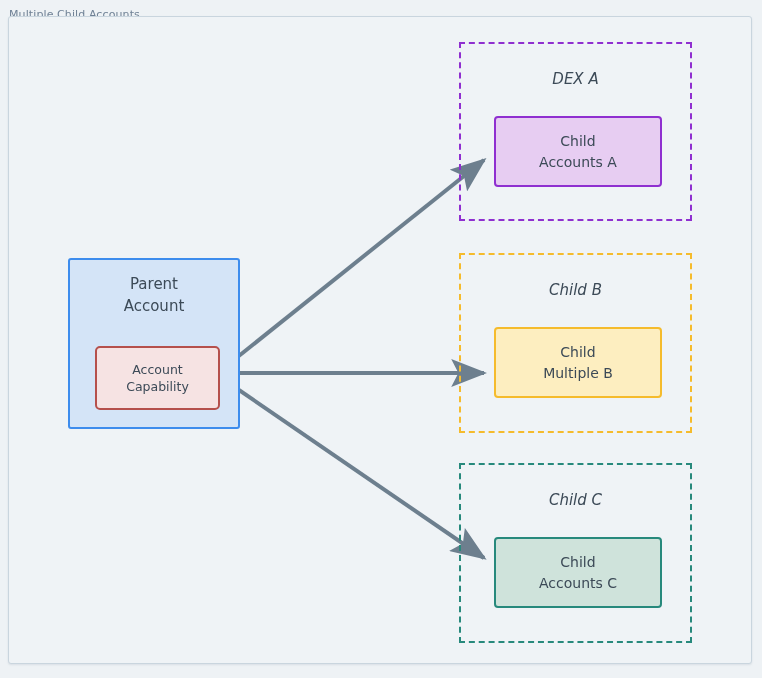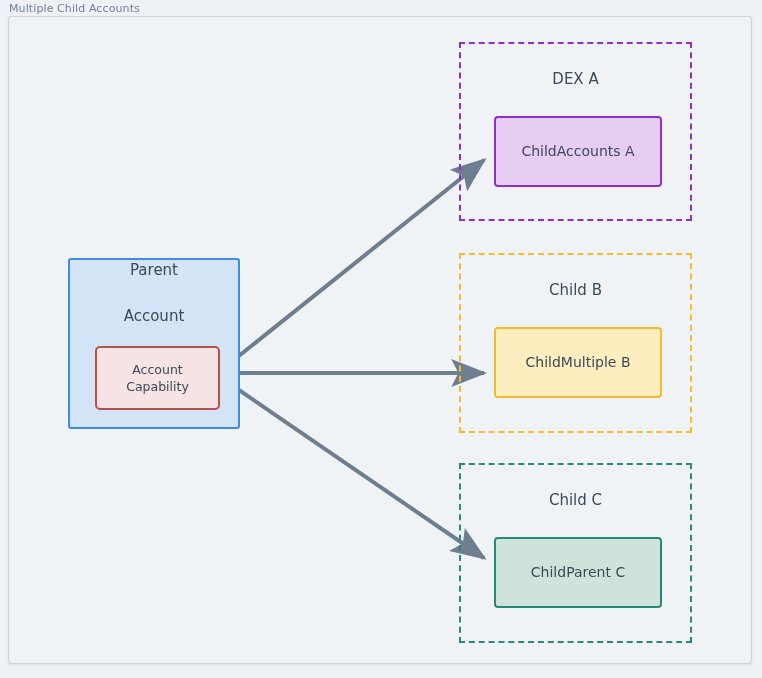--- a/index.html
+++ b/index.html
@@ -17,21 +17,21 @@
   #stage {
     position: relative;
     width: 762px;
     height: 678px;
   }
 
   
   .frame-title {
     position: absolute;
     left: 9px;
-    top: 2px;
+    top: 8px;
     font-size: 11px;
     color: #6f8195;
     letter-spacing: 0.1px;
     white-space: nowrap;
   }
   .frame-box {
     position: absolute;
     left: 8px;
     top: 16px;
     width: 744px;
@@ -69,21 +69,21 @@
   
   .parent-box {
     left: 68px;
     top: 258px;
     width: 172px;
     height: 171px;
     background: #d4e4f7;
     border: 2px solid #3d8ced;
     border-radius: 3px;
     justify-content: flex-start;
-    gap: 24px;
+    padding-top: 14px;
   }
   .parent-label {
     font-size: 15px;
     color: #3c4a57;
   }
   .capability-box {
     position: absolute;
     left: 25px;
     top: 86px;
     width: 125px;
@@ -110,35 +110,36 @@
     background: transparent;
   }
   .app-title {
     position: absolute;
     left: 0;
     right: 0;
     top: 26px;
     text-align: center;
     font-size: 15px;
     color: #3c4a57;
+    font-style: italic;
   }
 
   .container-dex   { left: 459px; top: 42px;  width: 233px; height: 179px; border-color: #8f2fd0; }
   .container-defi  { left: 459px; top: 253px; width: 233px; height: 180px; border-color: #f5bb2c; }
   .container-game  { left: 459px; top: 463px; width: 233px; height: 180px; border-color: #27897c; }
 
   
   .child-box {
     position: absolute;
     box-sizing: border-box;
     border-width: 2px;
     border-style: solid;
     border-radius: 4px;
     display: flex;
-    flex-direction: row;
+    flex-direction: column;
     align-items: center;
     justify-content: center;
     font-size: 14px;
     color: #3c4a57;
     line-height: 1.5;
   }
   .child-a {
     left: 494px; top: 116px; width: 168px; height: 71px;
     background: #e7cdf2;
     border-color: #8f2fd0;
@@ -196,16 +197,16 @@
   <div class="child-box child-b">
     <div>Child</div>
     <div>Multiple B</div>
   </div>
 
   <div class="app-container container-game">
     <div class="app-title">Child C</div>
   </div>
   <div class="child-box child-c">
     <div>Child</div>
-    <div>Parent C</div>
+    <div>Accounts C</div>
   </div>
 
 </div>
 
 </body></html>

